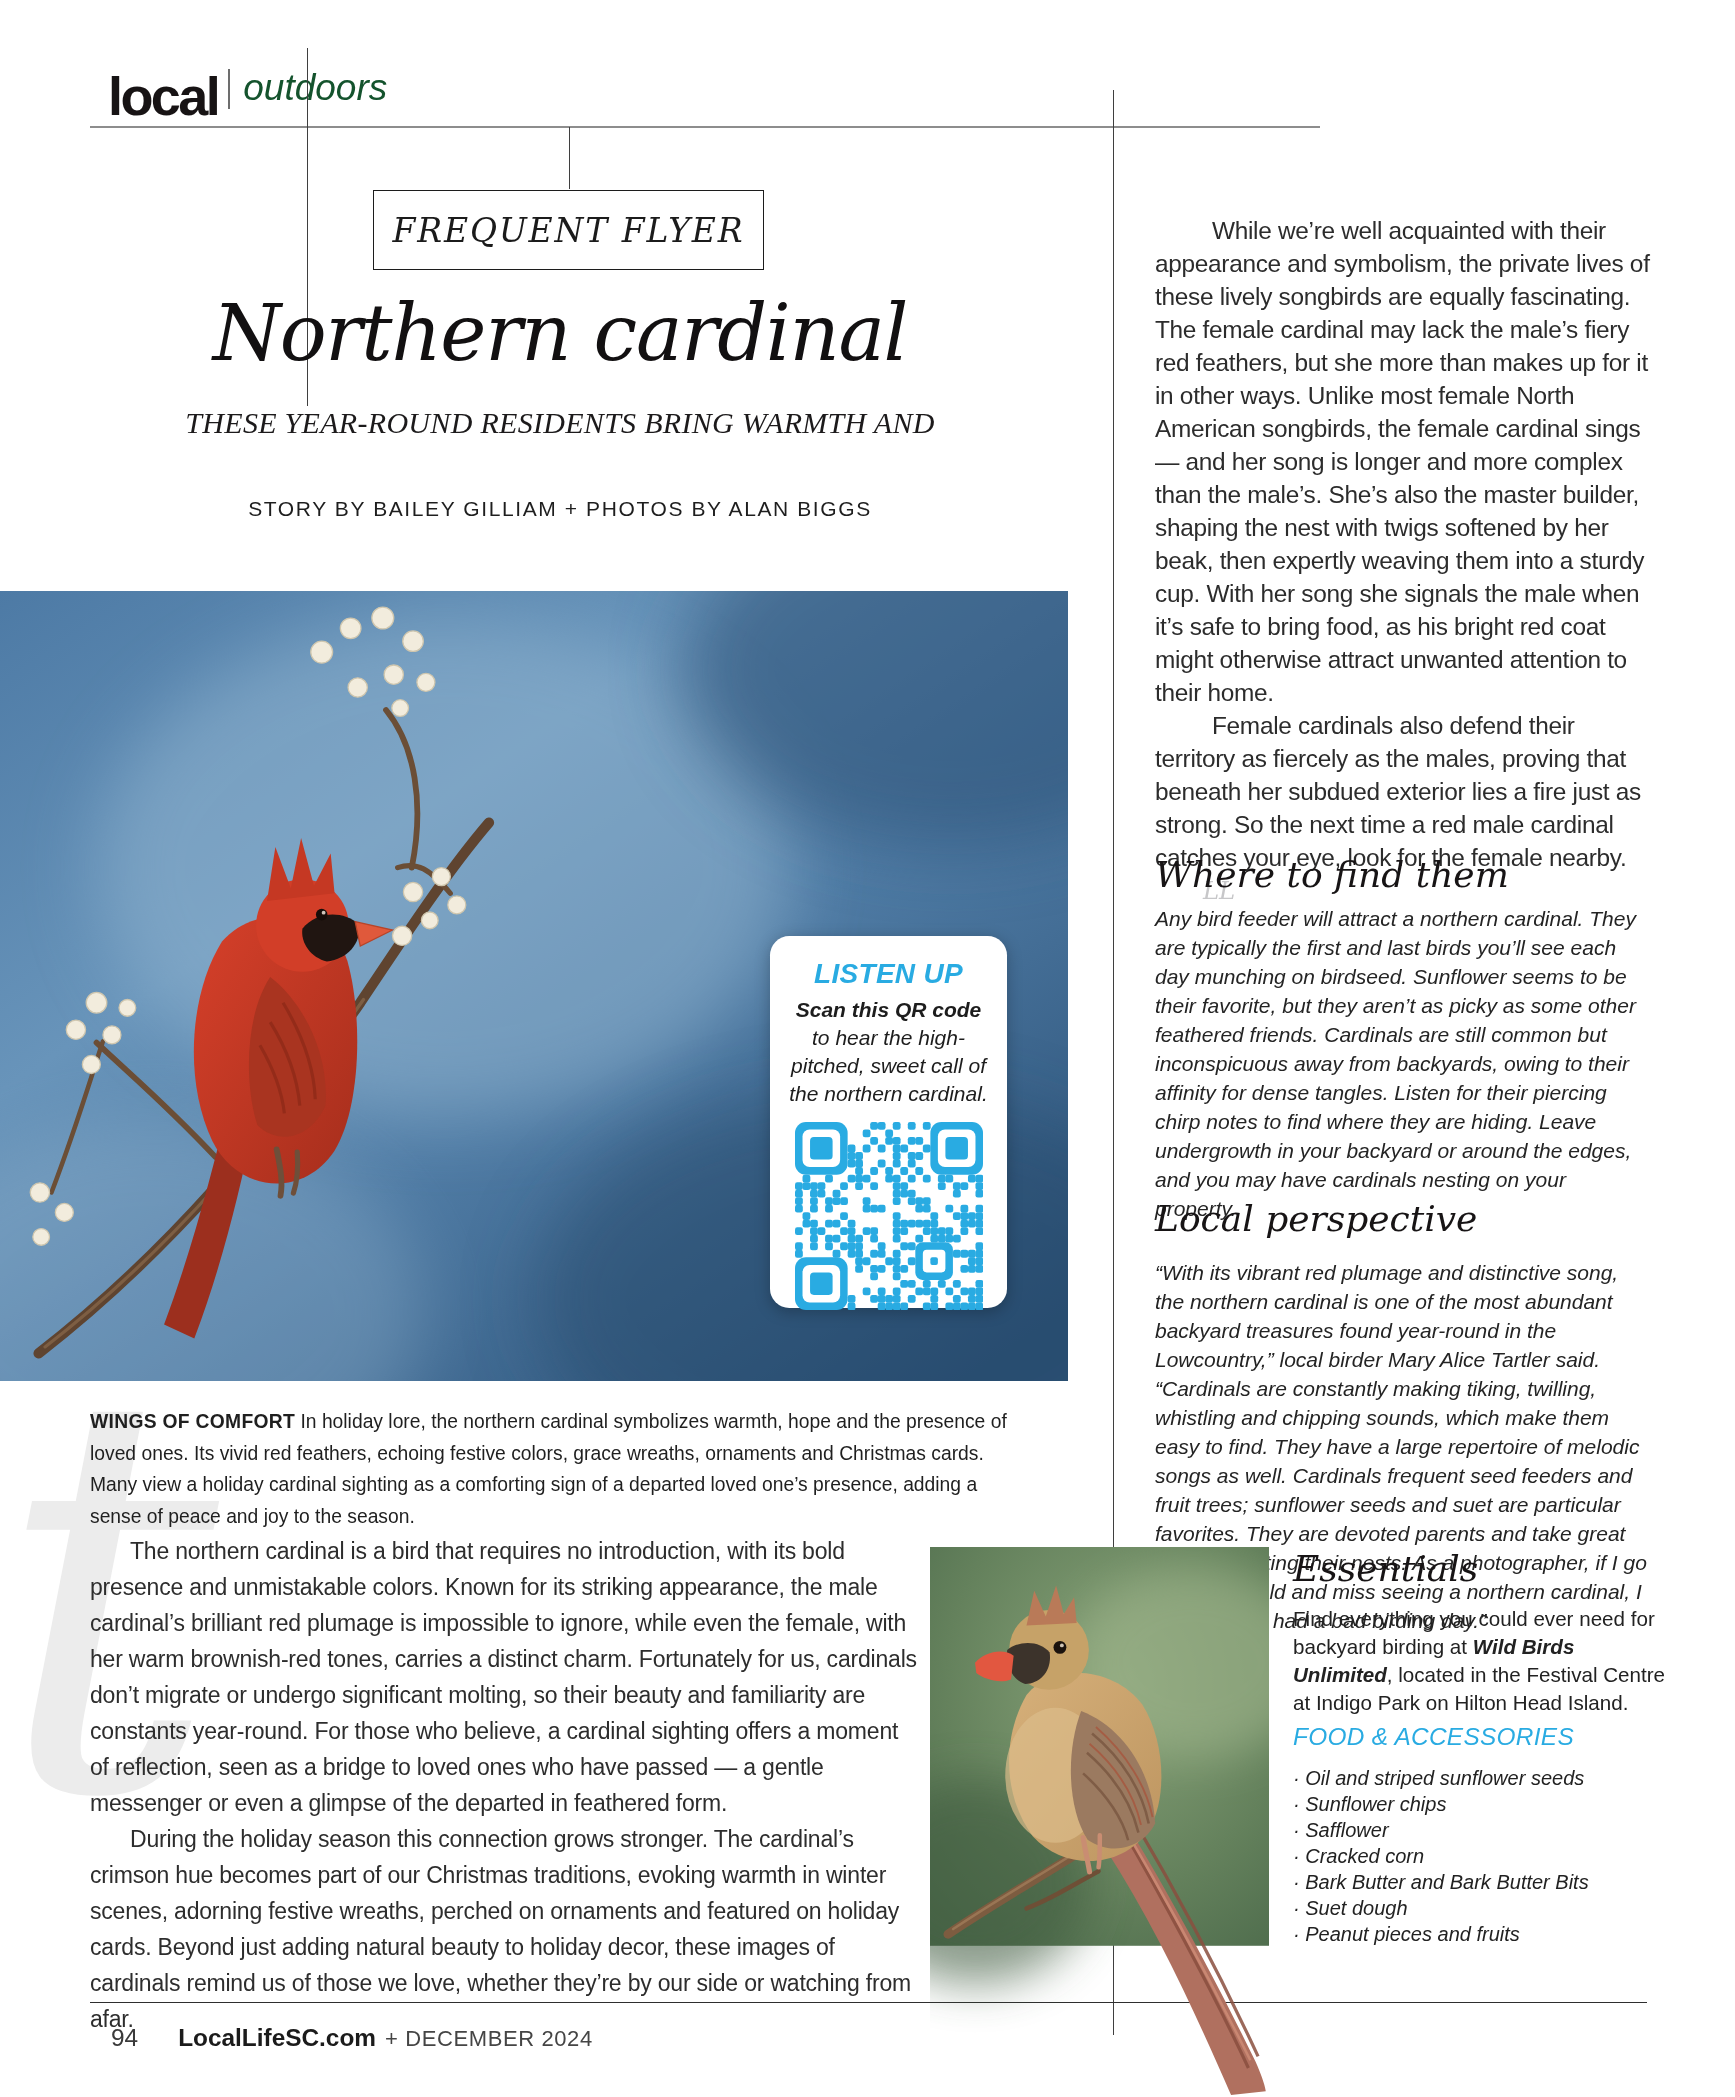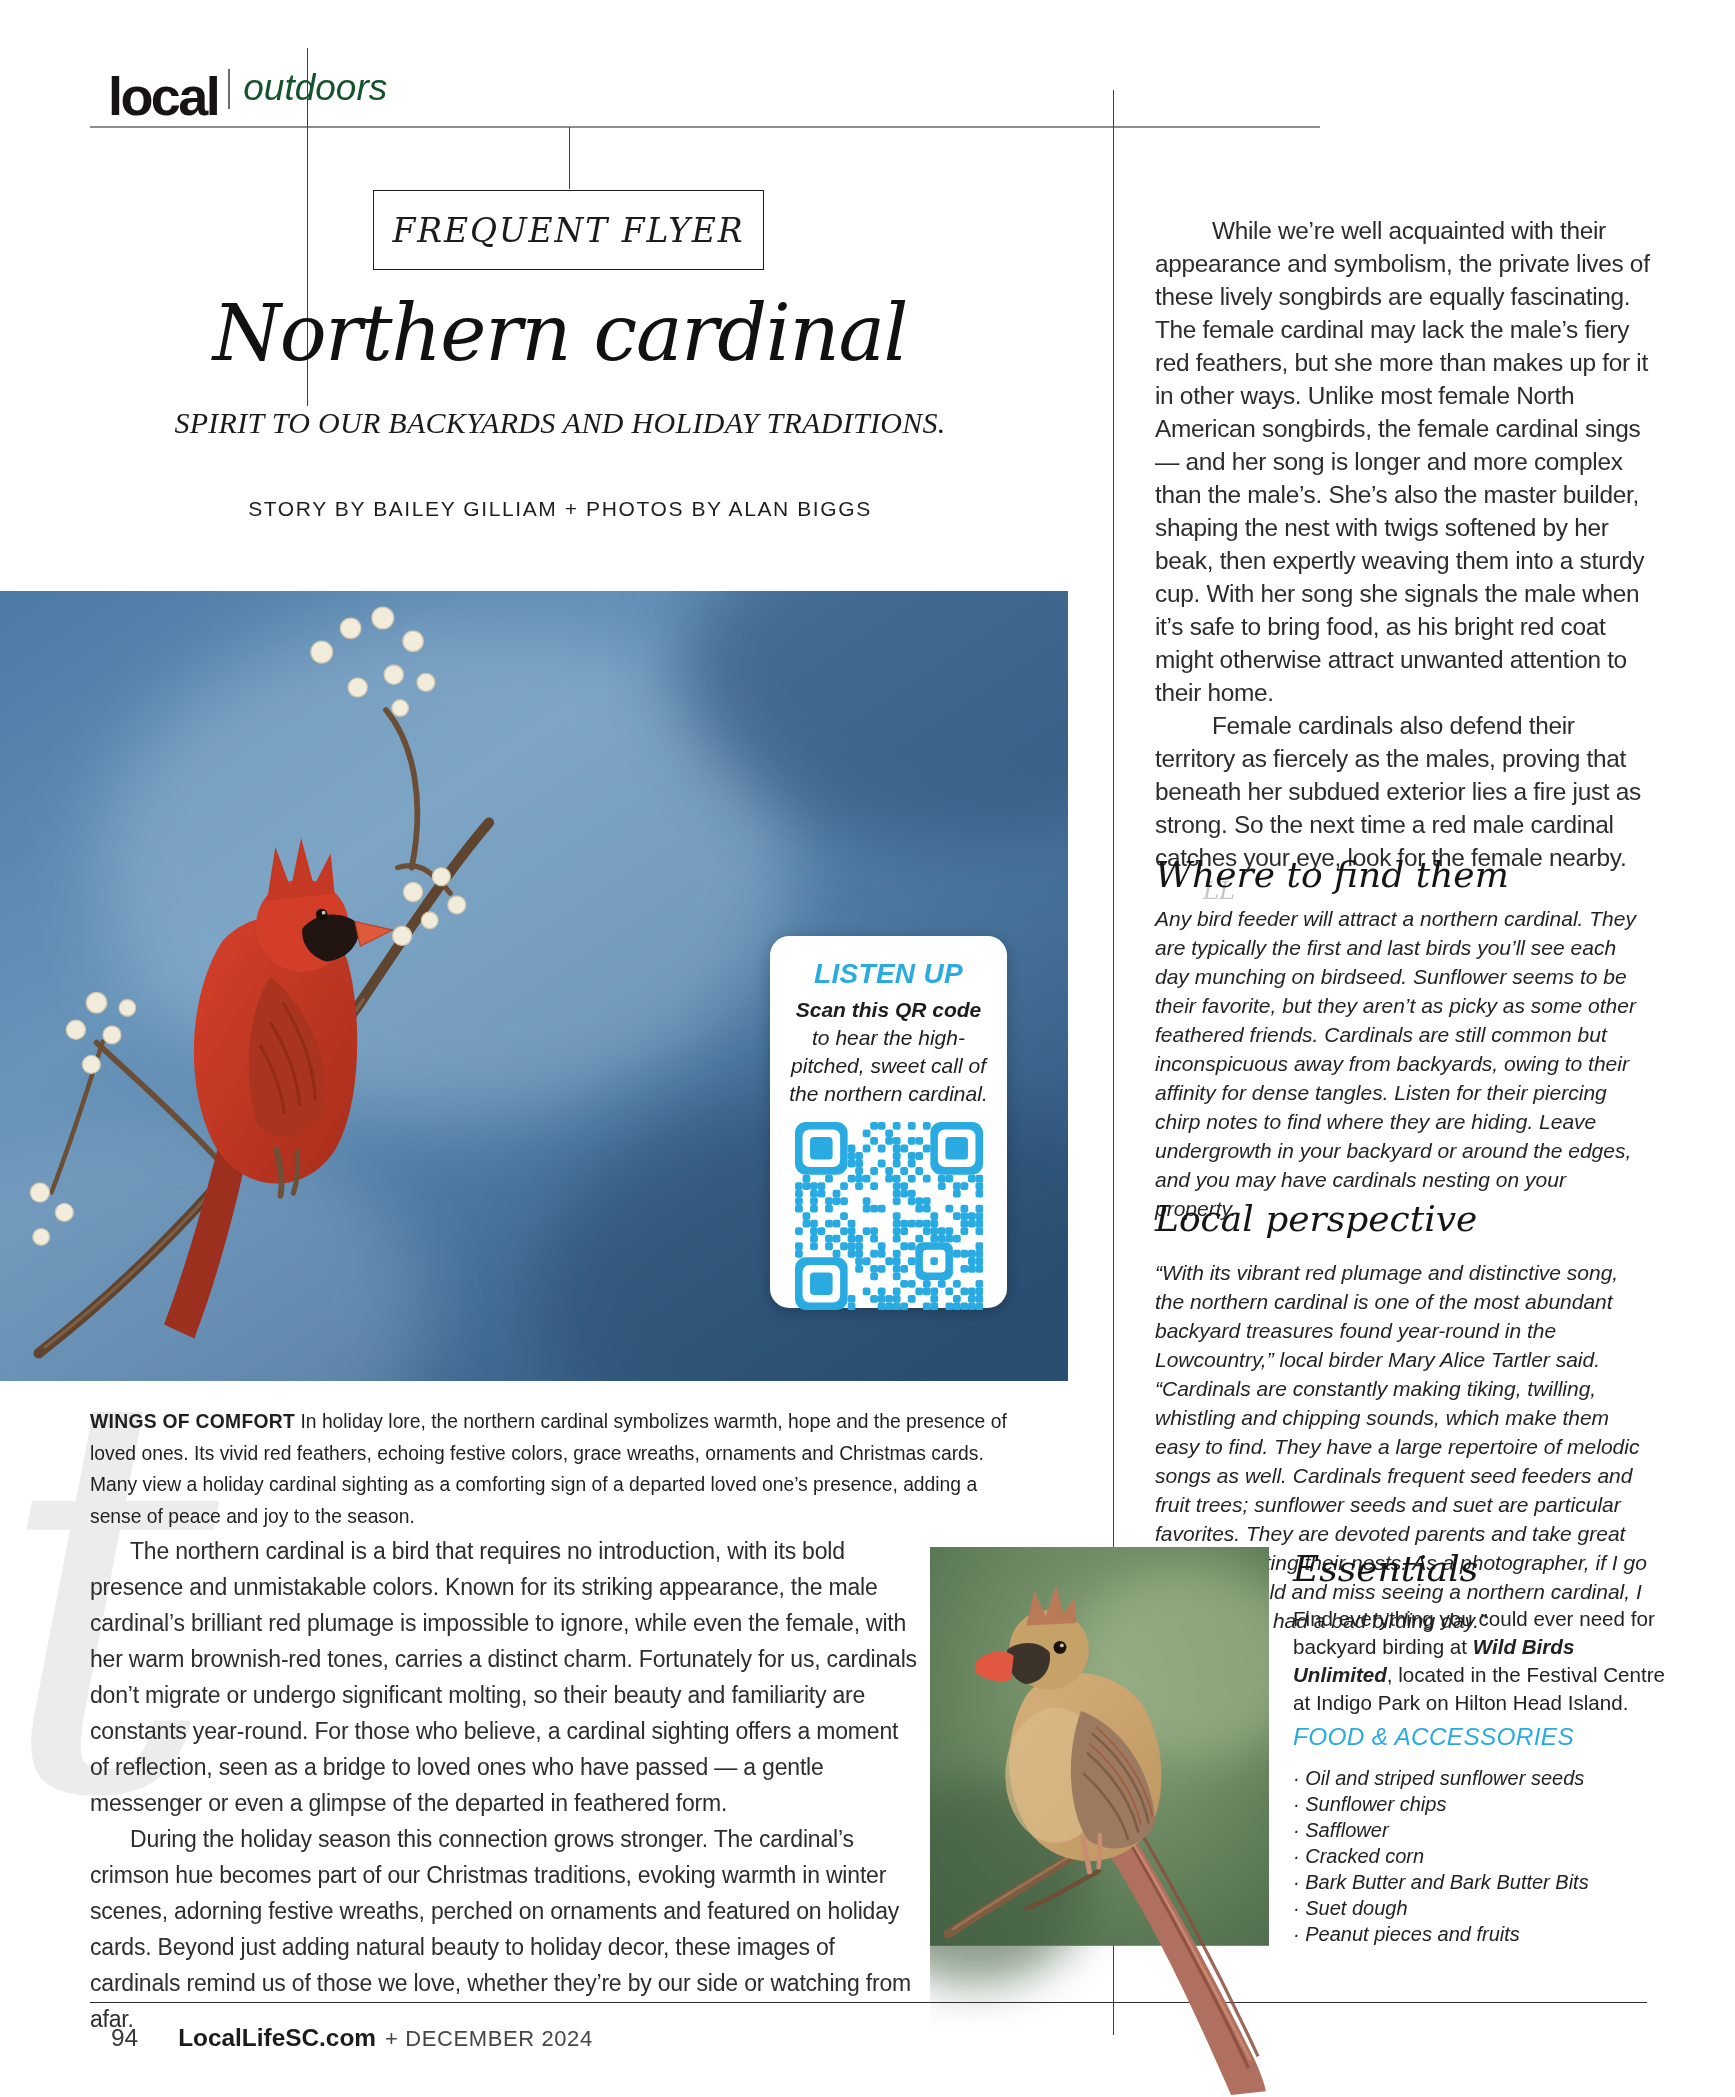--- a/index.html
+++ b/index.html
@@ -88,21 +88,21 @@
 <div class="abs top-rule"></div>
 <div class="abs hairline-left"></div>
 <div class="abs kicker-tick"></div>
 <div class="abs kicker-box">
   <span>FREQUENT FLYER</span>
 </div>
 
 <div class="abs title-wrap">
   <div class="page-title">Northern cardinal</div>
   <div class="subtitle">
-    <div>SPIRIT TO OUR BACKYARDS AND HOLIDAY TRADITIONS.</div>
+    <div>THESE YEAR-ROUND RESIDENTS BRING WARMTH AND</div>
   </div>
   <div class="byline">STORY BY BAILEY GILLIAM + PHOTOS BY ALAN BIGGS</div>
 </div>
 
 <svg class="abs main-photo" viewBox="0 0 1660 1228" preserveAspectRatio="none">
   <defs>
     <linearGradient id="sky" x1="0" y1="0" x2="0.9" y2="1">
       <stop offset="0" stop-color="#4d7aa5"></stop>
       <stop offset="0.35" stop-color="#6894ba"></stop>
       <stop offset="0.6" stop-color="#4f7ba4"></stop>

